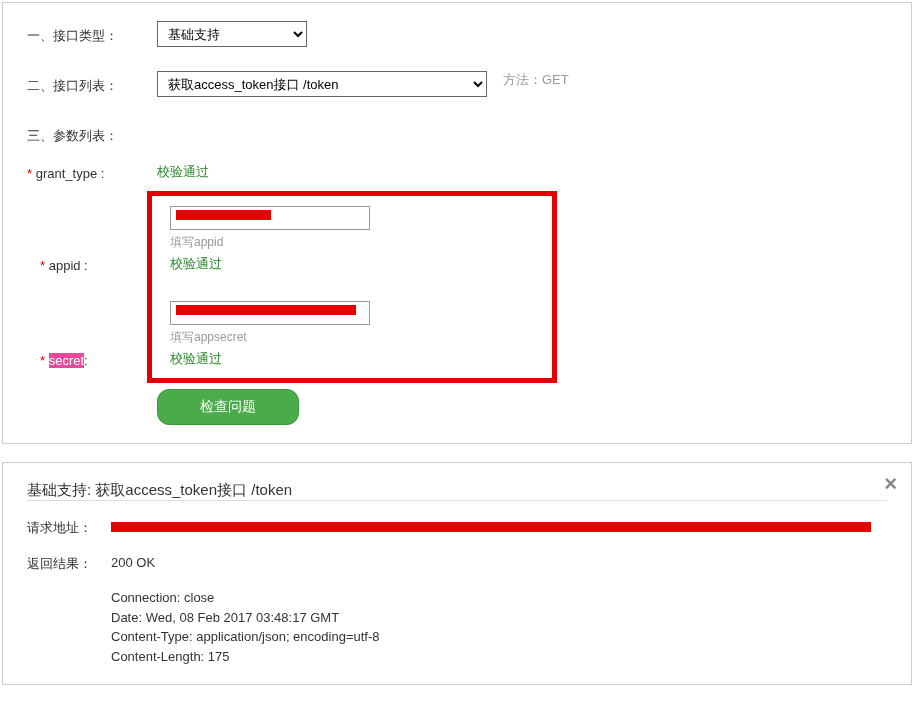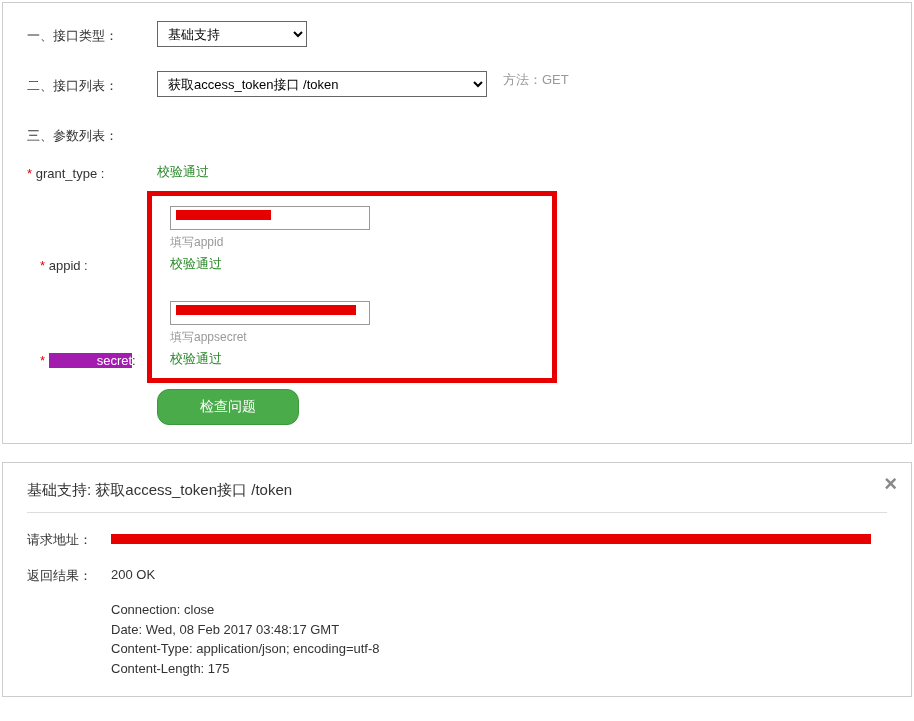--- a/index.html
+++ b/index.html
@@ -108,21 +108,20 @@
       top: 8px;
       right: 14px;
       font-size: 22px;
       color: #888;
       cursor: pointer;
       font-weight: bold;
     }
     .result-title {
       font-size: 15px;
       color: #333;
-      padding-bottom: 12px;
       border-bottom: 1px solid #ddd;
       margin-bottom: 18px;
     }
     .result-row {
       display: flex;
       align-items: flex-start;
       margin-bottom: 18px;
     }
     .result-label {
       width: 84px;
@@ -138,21 +137,21 @@
     }
     .result-url {
       font-family: Arial, sans-serif;
       font-size: 12px;
     }
     .resp-meta {
       font-size: 13px;
       color: #333;
       line-height: 1.5;
     }
-    .sel-bg { background: #a21caf; color: #fff; padding-left: 48px; }
+    .sel-bg { background: #ec4899; color: #fff; }
   </style>
 </head>
 <body>
 
 <div class="panel">
 
   <div class="form-row">
     <div class="form-label">一、接口类型：</div>
     <div class="form-control-area">
       <select class="type-select">

